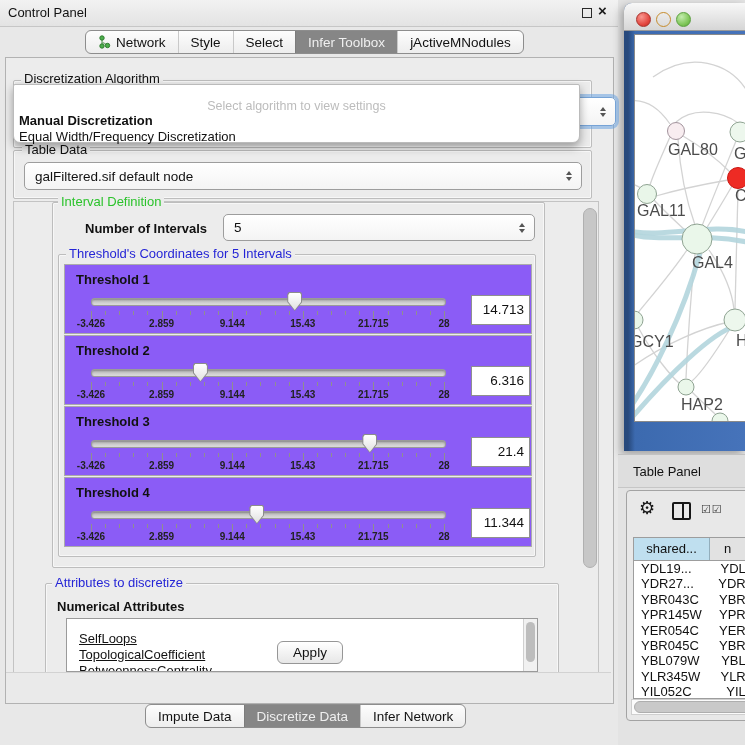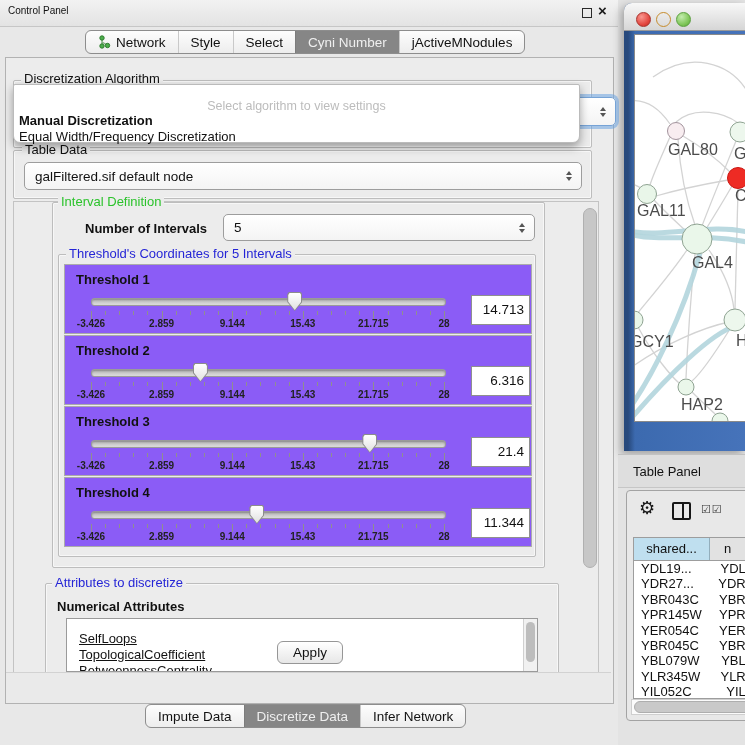--- a/index.html
+++ b/index.html
@@ -3,21 +3,21 @@
 <meta charset="utf-8">
 <style>
   html,body{margin:0;padding:0;background:#bbb;}
   #app{position:relative;width:745px;height:745px;overflow:hidden;
        font-family:"Liberation Sans",sans-serif;font-size:13px;color:#111;
        background:#e8e8e8;}
   .abs{position:absolute;}
   
   #titlebar{left:0;top:0;width:618px;height:26px;background:linear-gradient(#f2f2f2,#e3e3e3);
             border-bottom:1px solid #c6c6c6;}
-  #titlebar .t{position:absolute;left:8px;top:5px;font-size:10px;color:#111;}
+  #titlebar .t{position:absolute;left:8px;top:5px;font-size:13px;color:#111;}
   #float-icon{position:absolute;left:582px;top:8px;width:8px;height:8px;border:1.5px solid #2a2a2a;}
   #close-icon{position:absolute;left:598px;top:2px;font-size:15px;font-weight:bold;color:#1a1a1a;}
   .seg{display:flex;border:1px solid #8d8d8d;border-radius:6px;overflow:hidden;
        background:linear-gradient(#fdfdfd,#ededed);height:22px;}
   .seg .item{display:flex;align-items:center;gap:5px;padding:0 12px;font-size:13.5px;
              border-left:1px solid #c9c9c9;white-space:nowrap;color:#111;}
   .seg .item:first-child{border-left:none;}
   .seg .item.sel{background:#868686;color:#efefef;border-left-color:#7c7c7c;}
   #top-tabs{left:85px;top:30px;}
   #bottom-tabs{left:145px;top:704px;}
@@ -133,21 +133,21 @@
         </svg>
         <span>Network</span>
       </div>
       <div class="item">
         <span>Style</span>
       </div>
       <div class="item">
         <span>Select</span>
       </div>
       <div class="item sel">
-        <span>Cyni Number</span>
+        <span>Infer Toolbox</span>
       </div>
       <div class="item">
         <span>jActiveMNodules</span>
       </div>
     </div>
 
   <div class="abs" id="content"></div>
 
   <div class="abs group" style="left:13px;top:80px;width:577px;height:66px;"></div>
   <div class="glabel" style="left:21px;top:72px;">Discretization Algorithm</div>

